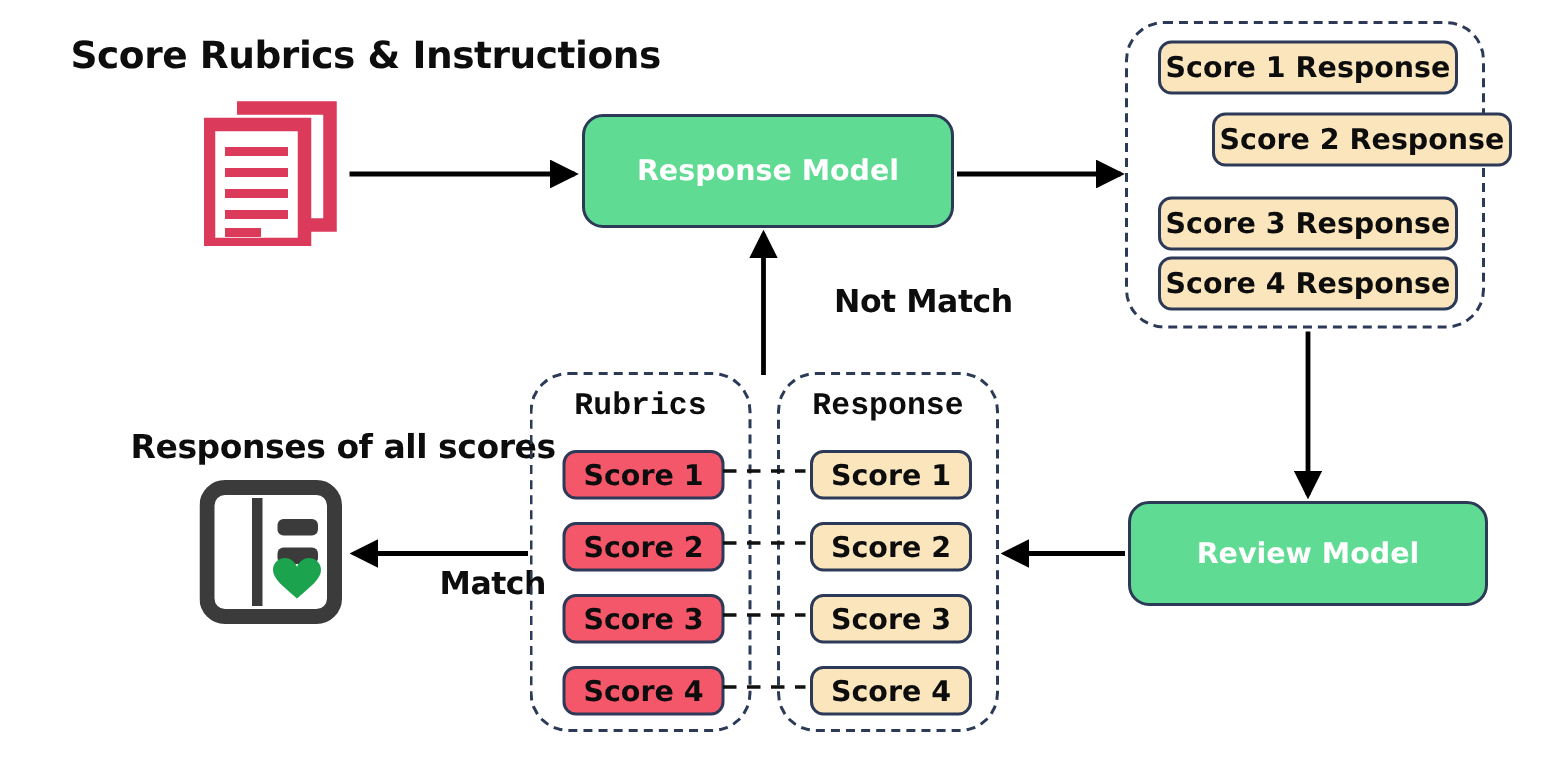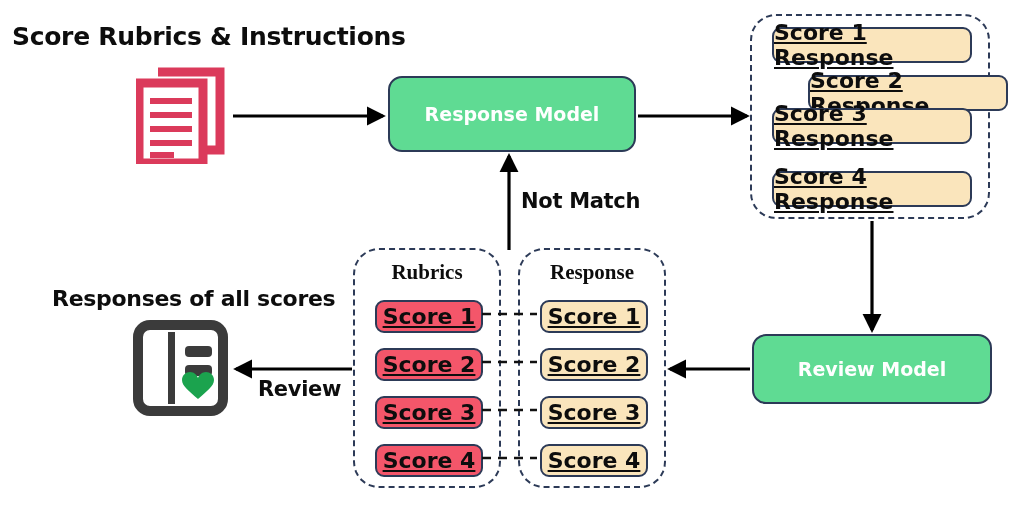--- a/index.html
+++ b/index.html
@@ -19,20 +19,21 @@
   }
 
   
   .label {
     position: absolute;
     color: #0d0d0d;
     font-weight: 700;
     letter-spacing: -0.3px;
     white-space: nowrap;
     font-family: "DejaVu Sans", sans-serif;
+    margin-left: 35px;
   }
   #title-rubrics {
     left: 12px;
     top: 22px;
     font-size: 25px;
   }
   #title-responses-all {
     left: 52px;
     top: 286px;
     font-size: 22px;
@@ -105,37 +106,36 @@
 
   .panel-heading {
     position: absolute;
     top: 10px;
     left: 0;
     right: 0;
     text-align: center;
     font-size: 21px;
     font-weight: 700;
     color: #0d0d0d;
-    font-family: Liberation Serif, serif;
+    font-family: Liberation Mono, monospace;
   }
 
   
   .chip {
     position: absolute;
     border: 2.2px solid #2c3a57;
     border-radius: 9px;
     display: flex;
     align-items: center;
     justify-content: center;
-    font-size: 22px;
+    font-size: 19px;
     font-weight: 700;
     color: #0d0d0d;
     box-sizing: border-box;
     font-family: "DejaVu Sans", sans-serif;
-    text-decoration: underline;
   }
   .chip-cream { background: #FAE5BC; }
   .chip-red   { background: #F4566A; }
 
   
   .chip-wide {
     left: 20px;
     width: 200px;
     height: 36px;
   }
@@ -177,21 +177,21 @@
 <body>
 
 <div id="canvas">
 
   <div class="label" id="title-rubrics">Score Rubrics &amp; Instructions</div>
 
   <div class="label" id="title-responses-all">Responses of all scores</div>
 
   <div class="label" id="label-not-match">Not Match</div>
 
-  <div class="label" id="label-match">Review</div>
+  <div class="label" id="label-match">Match</div>
 
   <div id="doc-icon">
     <svg width="106" height="106" viewBox="0 0 106 106" aria-hidden="true">
 
       <path d="M22 14 H84 V92 H68" fill="none" stroke="#DB3A5B" stroke-width="9" stroke-linejoin="miter" stroke-linecap="butt"></path>
 
       <rect x="3" y="25" width="64" height="80" fill="#ffffff" stroke="#DB3A5B" stroke-width="9"></rect>
 
       <rect x="14" y="40" width="42" height="6" fill="#DB3A5B"></rect>
       <rect x="14" y="54" width="42" height="6" fill="#DB3A5B"></rect>
@@ -222,21 +222,21 @@
     </svg>
   </div>
 
   <div class="model-box" id="response-model">Response Model</div>
 
   <div class="model-box" id="review-model">Review Model</div>
 
   <div class="dashed-panel" id="panel-score-responses">
     <div class="chip chip-cream chip-wide" style="top:11px;">Score 1 Response</div>
     <div class="chip chip-cream chip-wide" style="top:59px;margin-left:36px;">Score 2 Response</div>
-    <div class="chip chip-cream chip-wide" style="top:92px;">Score 3 Response</div>
+    <div class="chip chip-cream chip-wide" style="top:115px;">Score 3 Response</div>
     <div class="chip chip-cream chip-wide" style="top:155px;">Score 4 Response</div>
   </div>
 
   <div class="dashed-panel" id="panel-rubrics">
     <div class="panel-heading">Rubrics</div>
     <div class="chip chip-red chip-small" style="top:50px;">Score 1</div>
     <div class="chip chip-red chip-small" style="top:98px;">Score 2</div>
     <div class="chip chip-red chip-small" style="top:146px;">Score 3</div>
     <div class="chip chip-red chip-small" style="top:194px;">Score 4</div>
   </div>

